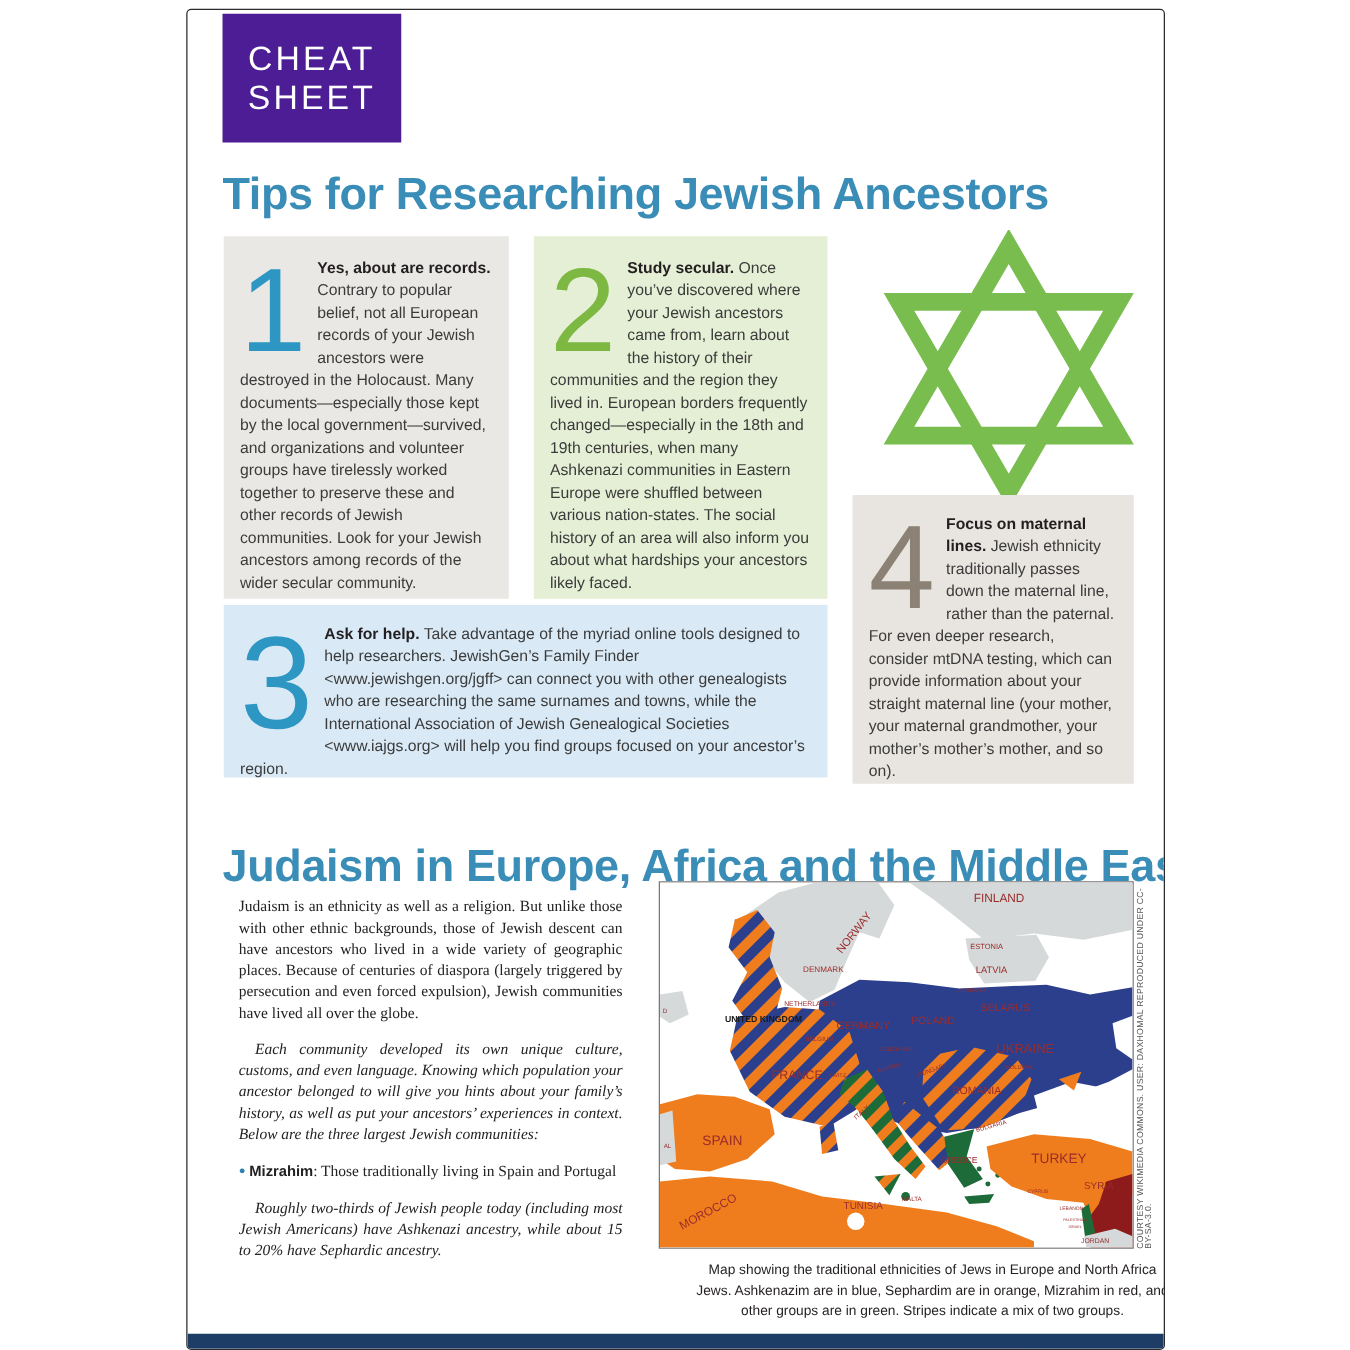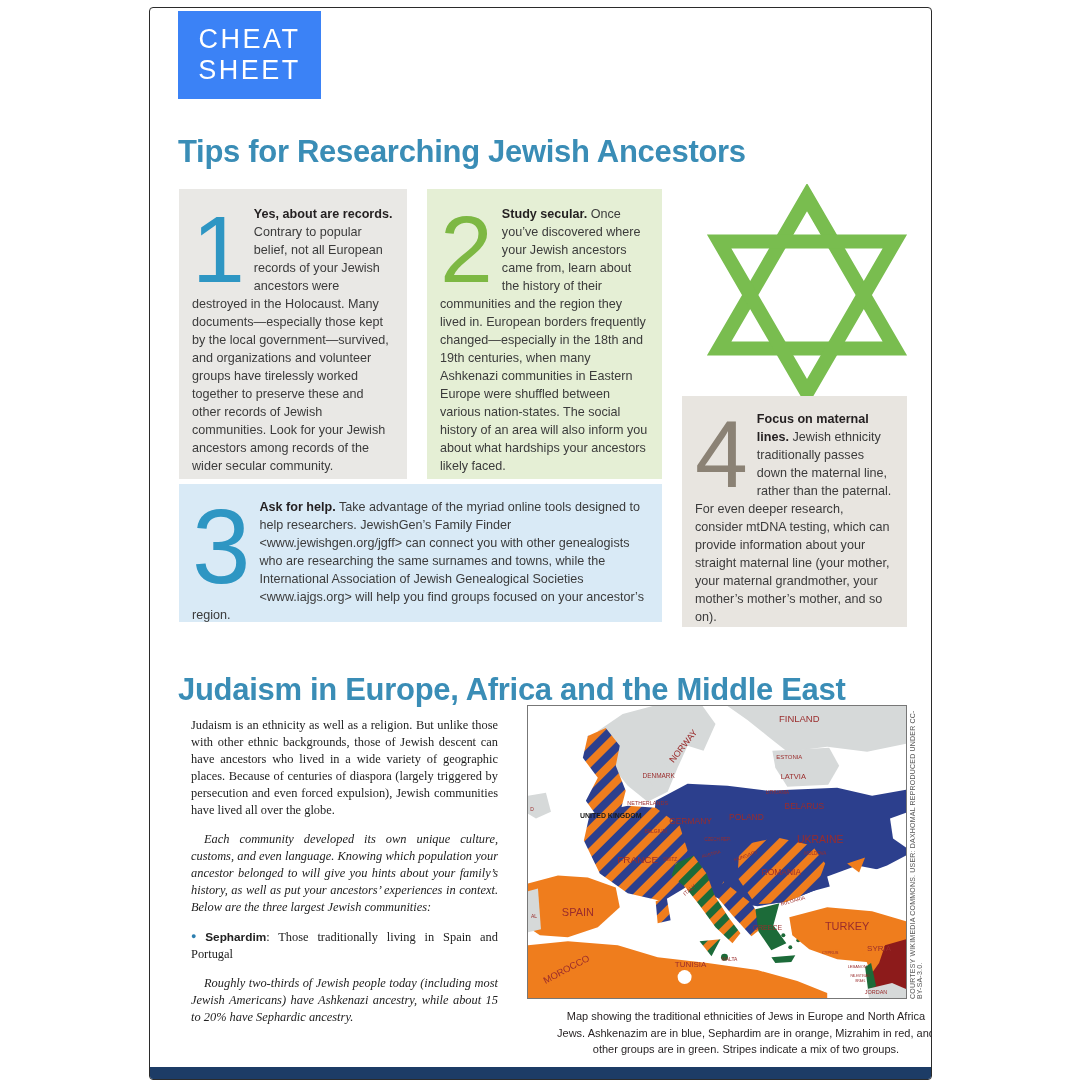--- a/index.html
+++ b/index.html
@@ -2,30 +2,30 @@
 <html><head>
 <meta charset="utf-8">
 <style>
   html,body{margin:0;padding:0;background:#fff;}
   .canvas{position:relative;width:1080px;height:1080px;background:#fff;overflow:hidden;
           font-family:"Liberation Sans",sans-serif;}
   .page{position:absolute;left:149px;top:7px;width:783px;height:1073px;background:#fff;
         border:1.5px solid #2b2b2b;border-radius:4px;overflow:hidden;box-sizing:border-box;}
 
   
-  .badge{position:absolute;left:28px;top:3px;width:143px;height:88px;background:#3b82f6;
+  .badge{position:absolute;left:28px;top:3px;width:143px;height:103px;background:#4c1d95;
          color:#fff;display:flex;flex-direction:column;justify-content:center;align-items:center;}
   .badge div{font-size:27px;letter-spacing:2.5px;line-height:31px;font-weight:400;}
   .masthead{position:absolute;left:190px;top:24px;}
   .doc-title{font-size:52px;font-weight:700;color:#1a1a1a;letter-spacing:-1px;
              transform:scaleX(0.75);transform-origin:left center;white-space:nowrap;line-height:1;}
   .byline{margin-top:7px;font-size:10.5px;letter-spacing:0.8px;color:#6d6e70;}
 
   
-  .sec-heading{position:absolute;left:28px;color:#3a8db6;font-size:31px;font-weight:700;
+  .sec-heading{position:absolute;left:28px;color:#3a8db6;font-size:36px;font-weight:700;
                letter-spacing:-0.3px;white-space:nowrap;}
 
   
   .tip{position:absolute;box-sizing:border-box;padding:16px 14px 0 13px;
        font-size:12.6px;line-height:18px;color:#3b3b3b;}
   .tip-num{float:left;font-size:95px;line-height:76px;margin:6px 9px 2px 0;font-weight:400;}
   .tip-lead{font-weight:700;color:#231f20;}
   .tip1{left:29px;top:181px;width:228px;height:290px;background:#e9e8e5;}
   .tip2{left:277px;top:181px;width:235px;height:290px;background:#e5efd5;}
   .tip3{left:29px;top:476px;width:483px;height:138px;background:#d9eaf6;padding-top:14px;}
@@ -97,21 +97,21 @@
       <div class="tip-num num-blue">3</div>
       <span class="tip-lead">Ask for help.</span>
       <span>Take advantage of the myriad online tools designed to help researchers. JewishGen’s Family Finder &lt;www.jewishgen.org/jgff&gt; can connect you with other genealogists who are researching the same surnames and towns, while the International Association of Jewish Genealogical Societies &lt;www.iajgs.org&gt; will help you find groups focused on your ancestor’s region.</span>
     </div>
 
     <div class="sec-heading" style="top:664px;">Judaism in Europe, Africa and the Middle East</div>
 
     <div class="leftcol">
       <p>Judaism is an ethnicity as well as a religion. But unlike those with other ethnic backgrounds, those of Jewish descent can have ancestors who lived in a wide variety of geographic places. Because of centuries of diaspora (largely triggered by persecution and even forced expulsion), Jewish communities have lived all over the globe.</p>
       <p class="indent">Each community developed its own unique culture, customs, and even language. Knowing which population your ancestor belonged to will give you hints about your family’s history, as well as put your ancestors’ experiences in context. Below are the three largest Jewish communities:</p>
-      <p class="bullet"><span class="dot">●</span><b>Sephardim</b><span>: Those traditionally living in Spain and Portugal</span></p>
+      <p class="bullet"><span class="dot">●</span><b>Mizrahim</b><span>: Those traditionally living in Spain and Portugal</span></p>
       <p class="indent">Roughly two-thirds of Jewish people today (including most Jewish Americans) have Ashkenazi ancestry, while about 15 to 20% have Sephardic ancestry.</p>
     </div>
 
     <div class="map-figure">
       <svg viewBox="0 0 379 293" preserveAspectRatio="none">
         <defs>
           <pattern id="ob" width="16" height="16" patternUnits="userSpaceOnUse" patternTransform="rotate(45)">
             <rect width="16" height="16" fill="#2c3f8d"></rect>
             <rect width="8" height="16" fill="#ef7d1d"></rect>
           </pattern>

